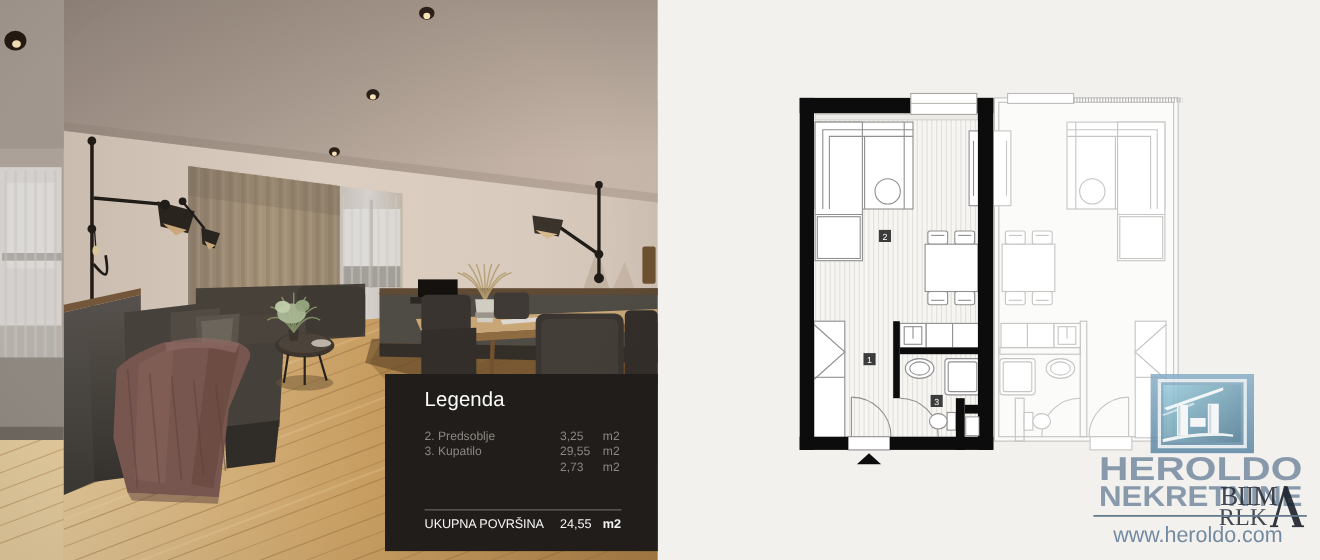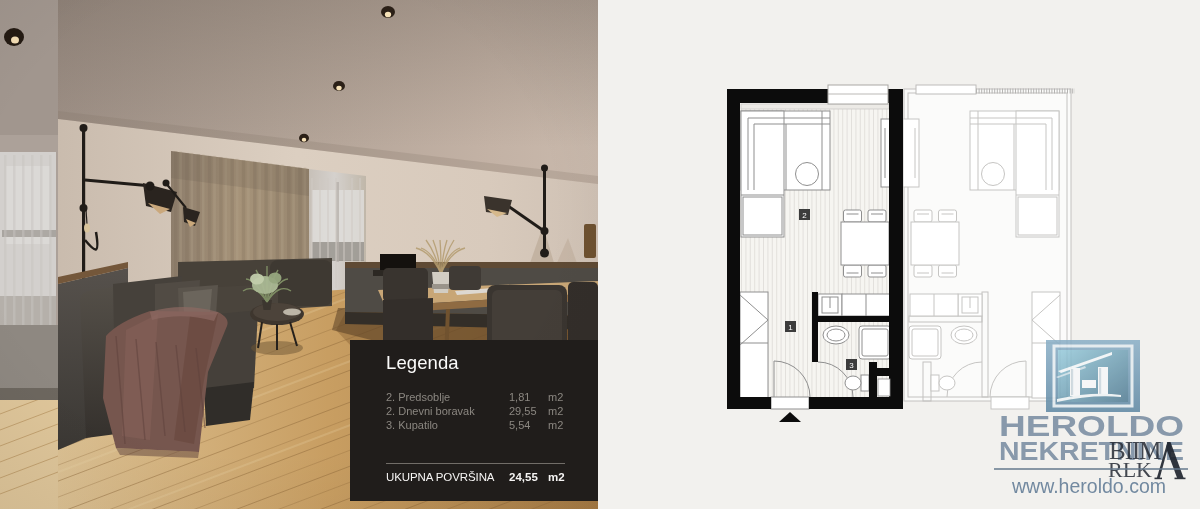--- a/index.html
+++ b/index.html
@@ -417,30 +417,29 @@
 <rect x="574.5" y="477.6" width="11" height="1.6"></rect>
 </g>
 <line x1="394" y1="469" x2="588" y2="469" stroke="#64788c" stroke-width="1.5"></line>
 <text x="412" y="493" font-family="Liberation Sans, sans-serif" font-size="20" fill="#7289a0" textLength="154" lengthAdjust="spacingAndGlyphs">www.heroldo.com</text>
 </svg>
 
 <div style="position:absolute;left:350px;top:340px;width:248px;height:161px;background:#201d1b;">
  <div style="position:absolute;left:36px;top:12px;color:#fbfbfa;font-size:18.5px;letter-spacing:0.1px">Legenda</div>
  <div style="position:absolute;left:36px;top:50px;width:178px;color:#8b8781;font-size:11px;line-height:14px">
    <div>2. Predsoblje</div>
-        <div>2. Dnevni boravak</div>
         <div>3. Kupatilo</div>
  </div>
  <div style="position:absolute;left:159px;top:50px;width:40px;text-align:left;color:#8b8781;font-size:11px;line-height:14px">
-        <div>1,81</div>
+        <div>3,25</div>
         <div>29,55</div>
-        <div>5,54</div>
+        <div>2,73</div>
       </div>
  <div style="position:absolute;left:198px;top:50px;color:#8b8781;font-size:11px;line-height:14px">
         <div>m2</div>
         <div>m2</div>
         <div>m2</div>
       </div>
  <div style="position:absolute;left:36px;top:123px;width:179px;height:1px;background:#716d68"></div>
  <div style="position:absolute;left:36px;top:131px;color:#f6f5f4;font-size:11.5px;font-weight:normal;letter-spacing:-0.1px">UKUPNA POVRŠINA</div>
- <div style="position:absolute;left:159px;top:131px;color:#f6f5f4;font-size:11.5px;font-weight:bold">24,55</div>
+ <div style="position:absolute;left:159px;top:131px;color:#f6f5f4;font-size:11.5px;font-weight:normal">24,55</div>
  <div style="position:absolute;left:198px;top:131px;color:#f6f5f4;font-size:11.5px;font-weight:bold">m2</div>
 </div>
 </div>
 </body></html>

